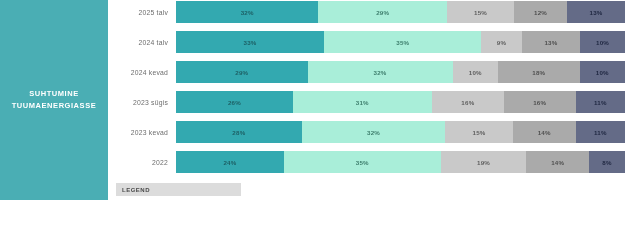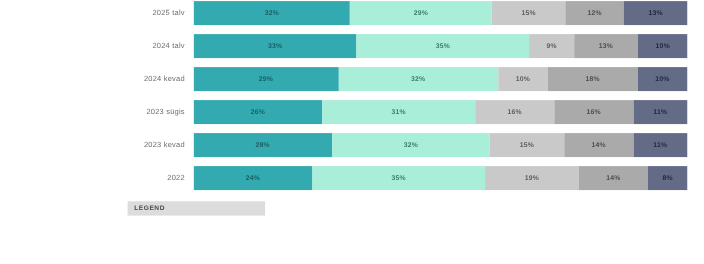--- a/index.html
+++ b/index.html
@@ -66,20 +66,23 @@
   }
   .legend-label{
     font-size:6px;font-weight:bold;color:#4a4a4a;letter-spacing:.5px;
   }
 </style>
 </head>
 <body>
 
 <div class="slide">
 
+  <div class="sidebar">
+    <div class="sidebar-title">SUHTUMINE TUUMAENERGIASSE</div>
+  </div>
 
   <div class="chart-panel">
     <div class="rows" id="rows-container">
         <div class="row">
           <div class="row-label">2025 talv</div>
           <div class="bar">
             <div class="seg s0" style="width: 31.6832%;">
               <span>32%</span>
             </div>
             <div class="seg s1" style="width: 28.7129%;">

